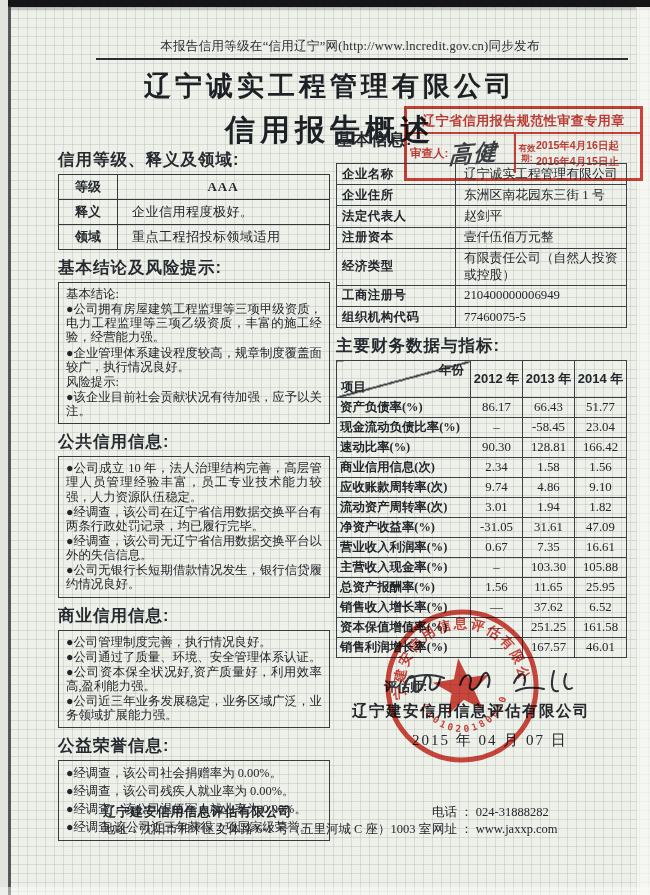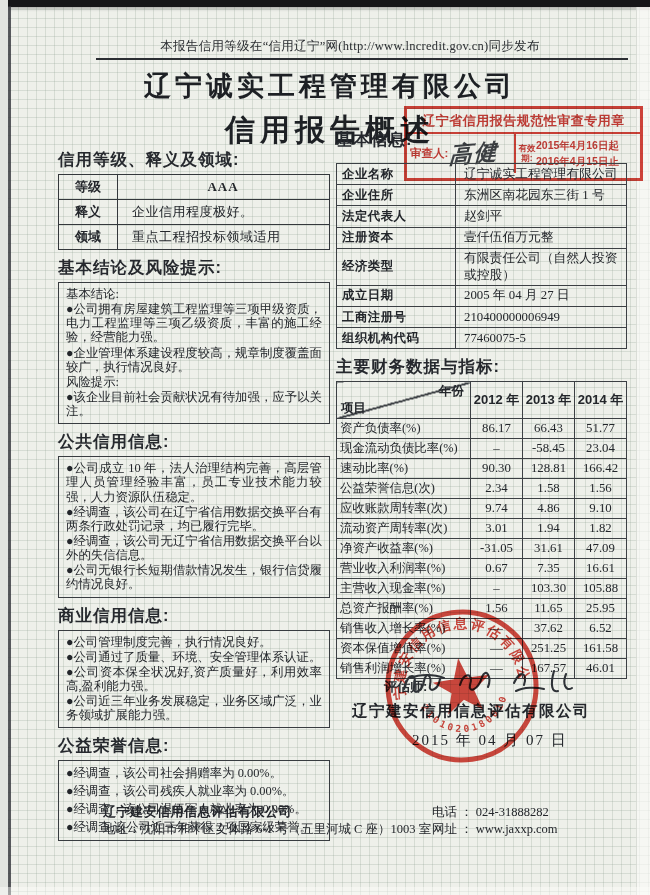--- a/index.html
+++ b/index.html
@@ -62,21 +62,21 @@
   .bi-table td{border:1.4px solid #3c4044;height:18.2px;}
   .bi-label{width:112px;font-family:"Liberation Sans","DejaVu Sans",sans-serif;font-weight:bold;font-size:12.4px;padding-left:5px;letter-spacing:.5px;}
   .bi-value{font-size:12.8px;padding-left:8px;}
   .fin-table{border-collapse:collapse;width:100%;margin-top:5px;border-radius:18px;}
   .fin-table td{border:1.4px solid #3c4044;}
   .fin-corner{position:relative;width:131px;height:34px;
     background-image:linear-gradient(to bottom right,transparent calc(50% - 1px),#3c4044 calc(50% - 1px),#3c4044 calc(50% + 1px),transparent calc(50% + 1px));}
   .fc-top{position:absolute;top:1px;right:6px;font-family:"Liberation Sans","DejaVu Sans",sans-serif;font-weight:bold;font-size:12.5px;}
   .fc-bottom{position:absolute;bottom:1px;left:4px;font-family:"Liberation Sans","DejaVu Sans",sans-serif;font-weight:bold;font-size:12.5px;}
   .fin-year{text-align:center;font-family:"Liberation Sans","DejaVu Sans",sans-serif;font-weight:bold;font-size:13px;}
-  .fl{font-size:12.4px;padding-left:3px;height:16.2px;white-space:nowrap;}
+  .fl{font-size:12.4px;padding-left:3px;height:16.2px;white-space:nowrap;font-weight:bold;}
   .fv{text-align:center;font-size:12.8px;}
 
   
   .assessor-label{position:absolute;left:344px;top:678px;font-family:"Liberation Sans","DejaVu Sans",sans-serif;font-weight:bold;font-size:13px;color:#26292e;margin-left:40px;}
   .assessor-sig{position:absolute;left:396px;top:662px;}
   .assessor-company{position:absolute;left:352px;top:701px;width:280px;font-family:"Liberation Sans","DejaVu Sans",sans-serif;font-weight:bold;font-size:15.5px;letter-spacing:1.5px;color:#23262b;}
   .assessor-date{position:absolute;left:412px;top:731px;font-size:15px;letter-spacing:2px;color:#23262b;}
 
   .round-stamp{position:absolute;left:382px;top:606px;width:160px;height:160px;mix-blend-mode:multiply;opacity:.9;transform:rotate(-8deg);}
 
@@ -193,24 +193,20 @@
       </tr>
       <tr>
         <td class="bi-label">注册资本</td>
         <td class="bi-value">壹仟伍佰万元整</td>
       </tr>
       <tr>
         <td class="bi-label">经济类型</td>
         <td class="bi-value">有限责任公司（自然人投资或控股）</td>
       </tr>
       <tr>
-        <td class="bi-label">成立日期</td>
-        <td class="bi-value">2005 年 04 月 27 日</td>
-      </tr>
-      <tr>
         <td class="bi-label">工商注册号</td>
         <td class="bi-value">210400000006949</td>
       </tr>
       <tr>
         <td class="bi-label">组织机构代码</td>
         <td class="bi-value">77460075-5</td>
       </tr>
     </tbody>
       </table>
 
@@ -238,21 +234,21 @@
             <td class="fv">-58.45</td>
             <td class="fv">23.04</td>
           </tr>
       <tr>
             <td class="fl">速动比率(%)</td>
             <td class="fv">90.30</td>
             <td class="fv">128.81</td>
             <td class="fv">166.42</td>
           </tr>
       <tr>
-            <td class="fl">公益荣誉信息(次)</td>
+            <td class="fl">商业信用信息(次)</td>
             <td class="fv">2.34</td>
             <td class="fv">1.58</td>
             <td class="fv">1.56</td>
           </tr>
       <tr>
             <td class="fl">应收账款周转率(次)</td>
             <td class="fv">9.74</td>
             <td class="fv">4.86</td>
             <td class="fv">9.10</td>
           </tr>

